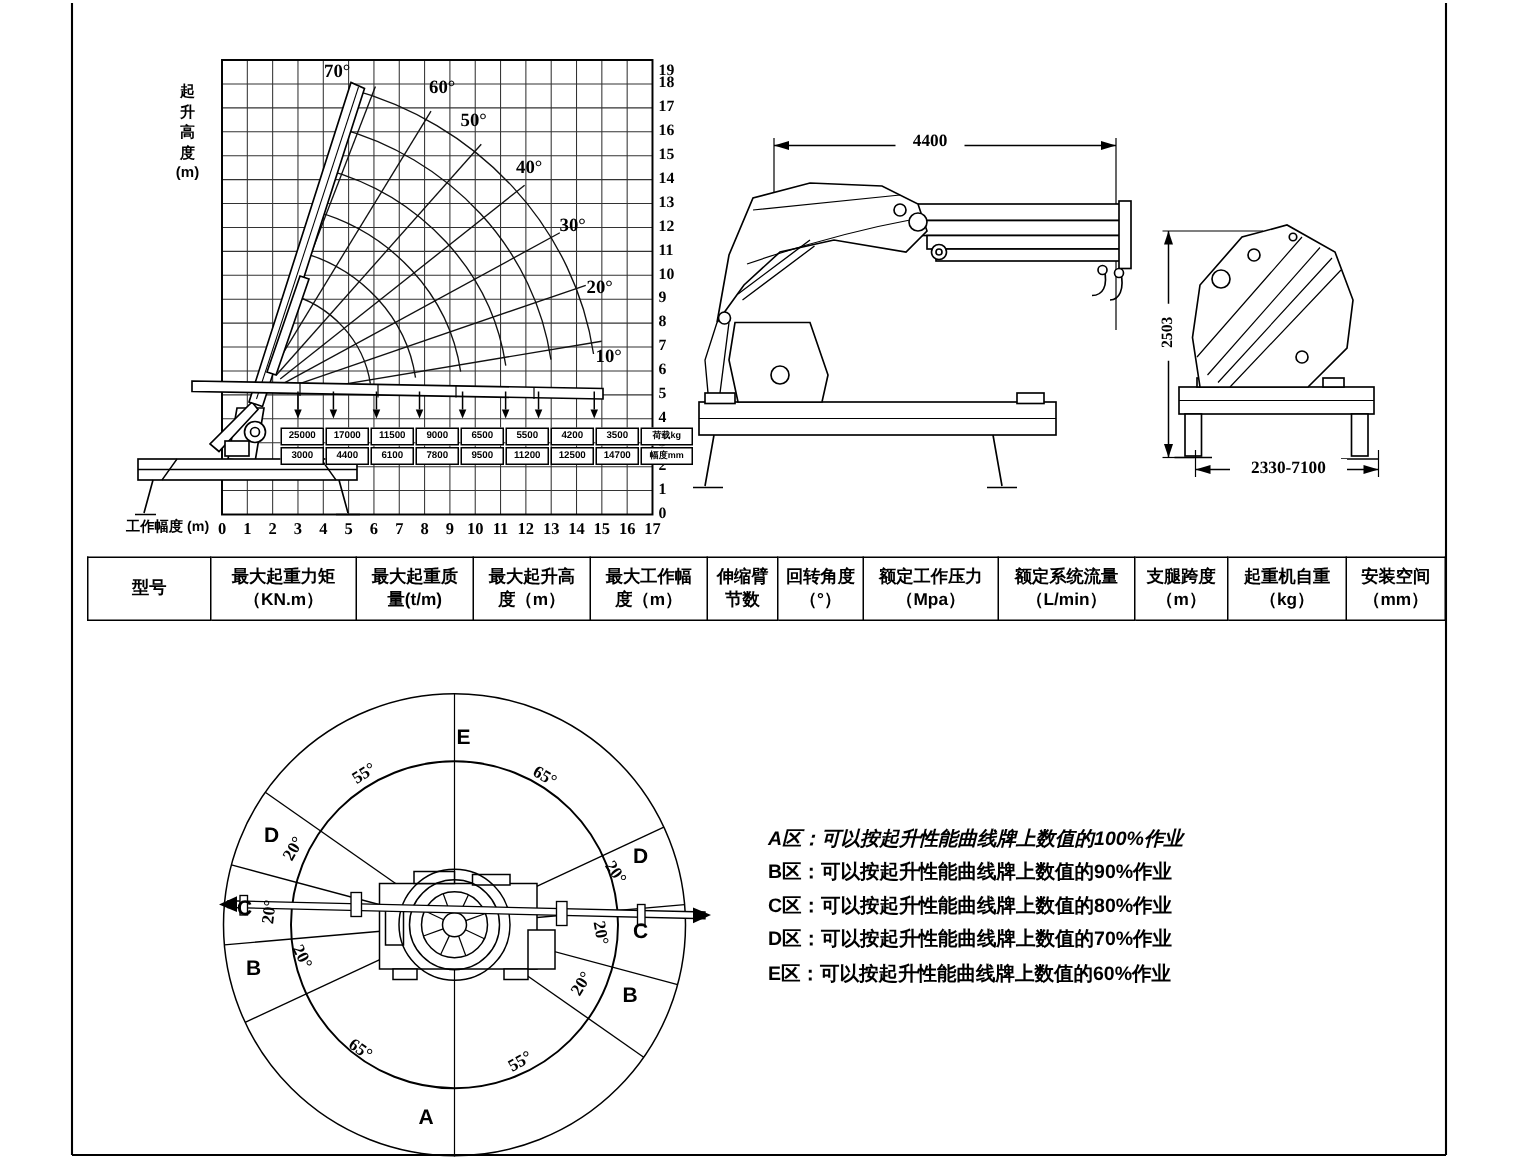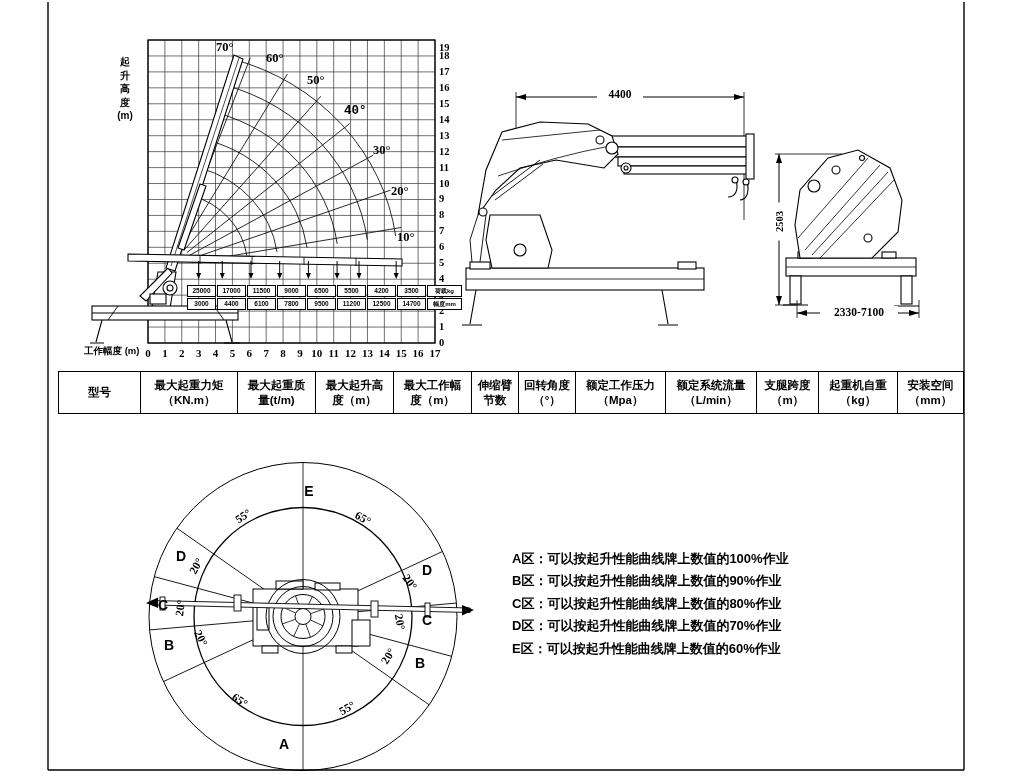--- a/index.html
+++ b/index.html
@@ -285,23 +285,23 @@
       <div class="abs tick" style="left: 439px; top: 161.583px;">11</div>
       <div class="abs tick" style="left: 439px; top: 145.636px;">12</div>
       <div class="abs tick" style="left: 439px; top: 129.689px;">13</div>
       <div class="abs tick" style="left: 439px; top: 113.742px;">14</div>
       <div class="abs tick" style="left: 439px; top: 97.795px;">15</div>
       <div class="abs tick" style="left: 439px; top: 81.848px;">16</div>
       <div class="abs tick" style="left: 439px; top: 65.901px;">17</div>
       <div class="abs tick" style="left: 439px; top: 49.954px;">18</div>
       <div class="abs tick" style="left: 439px; top: 42px;">19</div>
       <div class="abs anglbl" style="left: 216px; top: 40px;">70°</div>
-      <div class="abs anglbl" style="left: 266px; top: 51px;">60°</div>
+      <div class="abs anglbl" style="left: 266px; top: 51px; padding-left: 20px;">60°</div>
       <div class="abs anglbl" style="left: 307px; top: 73px;">50°</div>
-      <div class="abs anglbl" style="left: 344px; top: 104px; font-family: Liberation Mono, monospace;">40°</div>
+      <div class="abs anglbl" style="left: 344px; top: 104px;">40°</div>
       <div class="abs anglbl" style="left: 373px; top: 143px; font-family: Liberation Serif, serif;">30°</div>
       <div class="abs anglbl" style="left: 391px; top: 184px;">20°</div>
       <div class="abs anglbl" style="left: 397px; top: 230px;">10°</div>
     </div>
 
   <table id="minitable">
     <tbody>
       <tr id="loads-row">
           <td>25000</td>
           <td>17000</td>
@@ -392,20 +392,20 @@
       <div class="abs zangle" style="left: 180px; top: 608px; transform: translate(-50%, -50%) rotate(-83deg);">20°</div>
       <div class="abs zangle" style="left: 201px; top: 638px; transform: translate(-50%, -50%) rotate(63deg);">20°</div>
       <div class="abs zangle" style="left: 410px; top: 582px; transform: translate(-50%, -50%) rotate(55deg);">20°</div>
       <div class="abs zangle" style="left: 400px; top: 622px; transform: translate(-50%, -50%) rotate(80deg);">20°</div>
       <div class="abs zangle" style="left: 388px; top: 656px; transform: translate(-50%, -50%) rotate(-58deg);">20°</div>
       <div class="abs zangle" style="left: 240px; top: 700px; transform: translate(-50%, -50%) rotate(35deg);">65°</div>
       <div class="abs zangle" style="left: 347px; top: 708px; transform: translate(-50%, -50%) rotate(-30deg);">55°</div>
     </div>
 
   <div id="legend-items">
-      <div class="abs legend-item" style="left: 512px; top: 550px;">A区：可以按起升性能曲线牌上数值的100%作业</div>
+      <div class="abs legend-item" style="left: 512px; top: 550px; font-style: italic;">A区：可以按起升性能曲线牌上数值的100%作业</div>
       <div class="abs legend-item" style="left: 512px; top: 572.4px;">B区：可以按起升性能曲线牌上数值的90%作业</div>
       <div class="abs legend-item" style="left: 512px; top: 594.8px;">C区：可以按起升性能曲线牌上数值的80%作业</div>
       <div class="abs legend-item" style="left: 512px; top: 617.2px;">D区：可以按起升性能曲线牌上数值的70%作业</div>
       <div class="abs legend-item" style="left: 512px; top: 639.6px;">E区：可以按起升性能曲线牌上数值的60%作业</div>
     </div>
 
 </div>
 
 </body></html>

